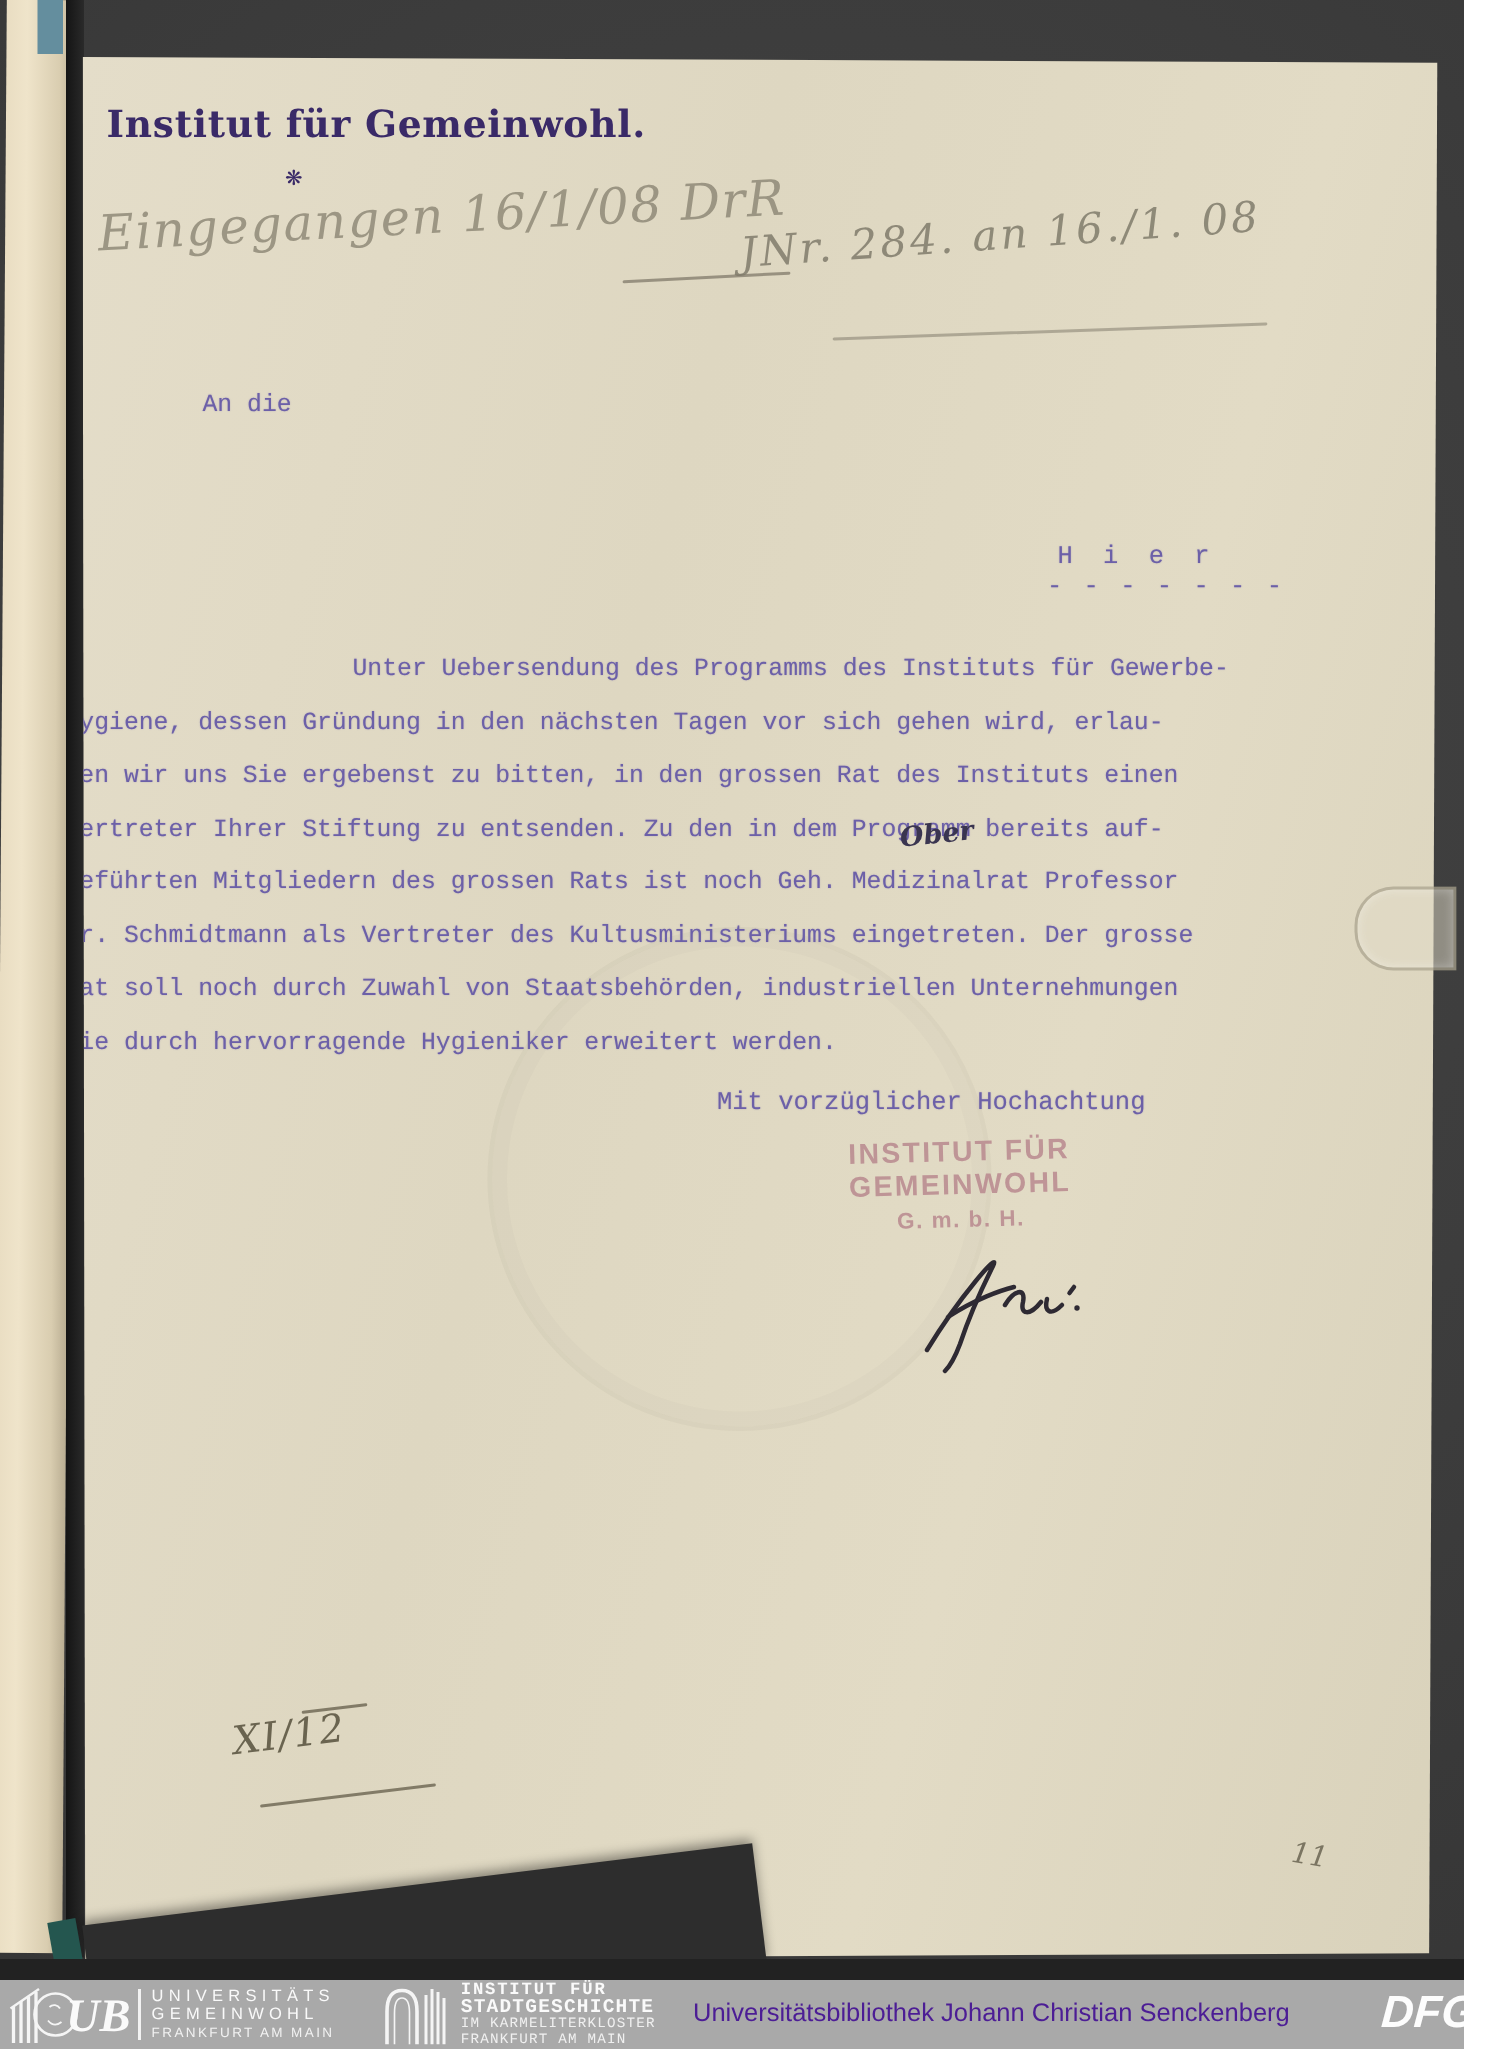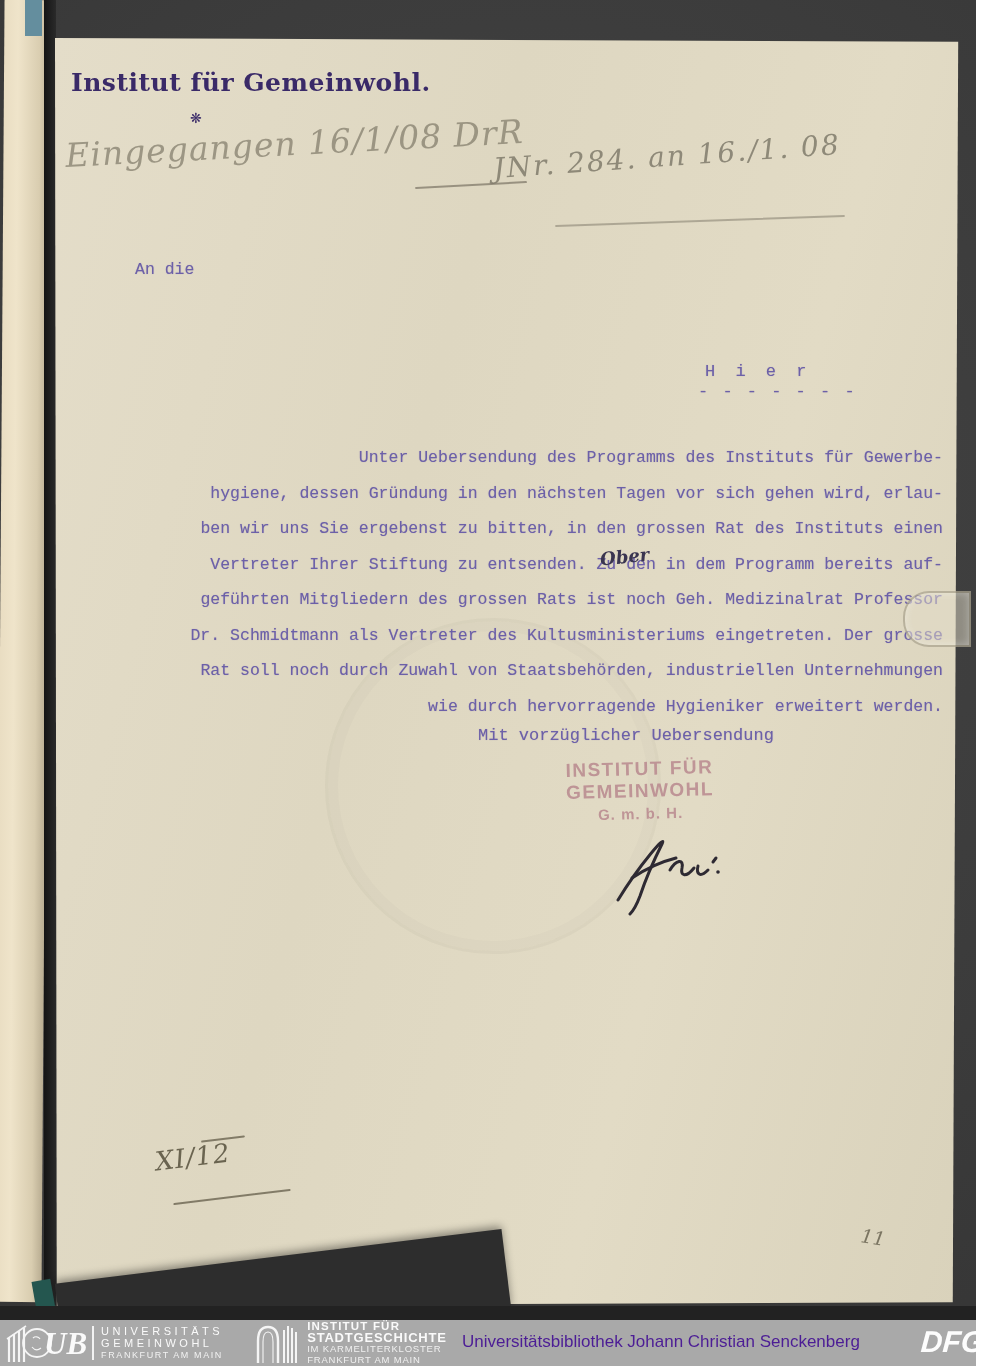--- a/index.html
+++ b/index.html
@@ -47,21 +47,21 @@
                  letter-spacing:2px;transform:rotate(-4deg);white-space:nowrap;opacity:.9;}
   .pencil-stroke{position:absolute;background:rgba(128,122,106,.75);border-radius:2px;}
   .stroke-a{left:360px;top:146px;width:112px;height:2px;transform:rotate(-3deg);}
   .stroke-b{left:500px;top:182px;width:290px;height:2px;transform:rotate(-2deg);opacity:.7;}
 
   .an-die{position:absolute;left:80px;top:222px;font-size:16.5px;}
   .admin{position:absolute;left:102px;top:275px;font-size:16.5px;letter-spacing:1px;}
   .hier{position:absolute;left:650px;top:324px;font-size:17px;letter-spacing:5px;}
   .hier-dashes{position:absolute;left:643px;top:344px;font-size:17px;letter-spacing:2px;}
 
-  .body-text{position:absolute;left:-12px;top:402px;width:900px;font-size:16.5px;line-height:35.5px;text-align:right;}
+  .body-text{position:absolute;left:-12px;top:390px;width:900px;font-size:16.5px;line-height:35.5px;}
   .body-text .indent{padding-left:192px;}
   .insertion-note{position:absolute;left:545px;top:508px;font-size:18px;color:#3a3550;
                   transform:rotate(-6deg);font-weight:bold;}
 
   .closing{position:absolute;left:423px;top:688px;font-size:17px;}
   .stamp{position:absolute;left:440px;top:720px;width:290px;text-align:center;color:#b9898f;
          transform:rotate(-1.5deg);font-family:"Liberation Sans",sans-serif;}
   .stamp .s1{font-size:19px;font-weight:bold;letter-spacing:1.5px;opacity:.85;}
   .stamp .s2{font-size:15px;font-weight:bold;margin-top:3px;letter-spacing:1px;opacity:.85;}
   .signature{position:absolute;left:555px;top:788px;}
@@ -79,21 +79,21 @@
   
   .footer{position:absolute;left:0;top:1320px;width:1000px;height:46px;background:#a9a9a9;z-index:10;
           display:flex;align-items:center;color:#fafafa;}
   .ub-block{display:flex;align-items:center;margin-left:6px;}
   .ub-abbr{font-family:"Liberation Serif",serif;font-weight:bold;font-size:31px;margin-left:-8px;line-height:1;font-style:italic;}
   .ub-divider{width:2px;height:34px;background:#f2f2f2;margin:0 7px 0 5px;}
   .ub-text{line-height:12px;}
   .ub-text .l1,.ub-text .l2{font-size:11px;letter-spacing:3.5px;font-weight:normal;}
   .ub-text .l3{font-size:9px;letter-spacing:1.6px;opacity:.9;}
   .isg-block{display:flex;align-items:center;margin-left:28px;}
-  .isg-text{line-height:11px;margin-left:8px;}
+  .isg-text{line-height:11px;margin-left:8px;font-family:Liberation Mono, monospace;}
   .isg-text .l1{font-size:11.5px;font-weight:bold;letter-spacing:1.2px;}
   .isg-text .l2{font-size:13px;font-weight:bold;letter-spacing:.8px;}
   .isg-text .l3,.isg-text .l4{font-size:9.5px;letter-spacing:.8px;opacity:.88;}
   .credit{position:absolute;left:462px;top:12px;font-size:17px;color:#4c1d95;}
   .dfg{position:absolute;right:16px;top:5px;font-size:30px;font-weight:bold;font-style:italic;
        transform:skewX(-4deg);letter-spacing:0px;color:#fdfdfd;font-family:"Liberation Sans",sans-serif;}
   svg{display:block;}
 </style>
 </head>
 <body>
@@ -127,21 +127,21 @@
       <div>hygiene, dessen Gründung in den nächsten Tagen vor sich gehen wird, erlau-</div>
       <div>ben wir uns Sie ergebenst zu bitten, in den grossen Rat des Instituts einen</div>
       <div>Vertreter Ihrer Stiftung zu entsenden. Zu den in dem Programm bereits auf-</div>
       <div>geführten Mitgliedern des grossen Rats ist noch Geh. Medizinalrat Professor</div>
       <div>Dr. Schmidtmann als Vertreter des Kultusministeriums eingetreten. Der grosse</div>
       <div>Rat soll noch durch Zuwahl von Staatsbehörden, industriellen Unternehmungen</div>
       <div>wie durch hervorragende Hygieniker erweitert werden.</div>
     </div>
     <div class="hand insertion-note">Ober</div>
 
-    <div class="typed closing">Mit vorzüglicher Uebersendung</div>
+    <div class="typed closing">Mit vorzüglicher Hochachtung</div>
 
     <div class="stamp">
       <div class="s1">INSTITUT FÜR GEMEINWOHL</div>
       <div class="s2">G. m. b. H.</div>
     </div>
 
     <div class="signature">
       <svg width="130" height="90" viewBox="0 0 130 90">
         <g fill="none" stroke="#2e2a33" stroke-width="3" stroke-linecap="round">
           <path d="M8 74 C 30 38, 58 6, 52 18 C 46 30, 36 52, 30 70 C 27 78, 24 84, 20 88"></path>

